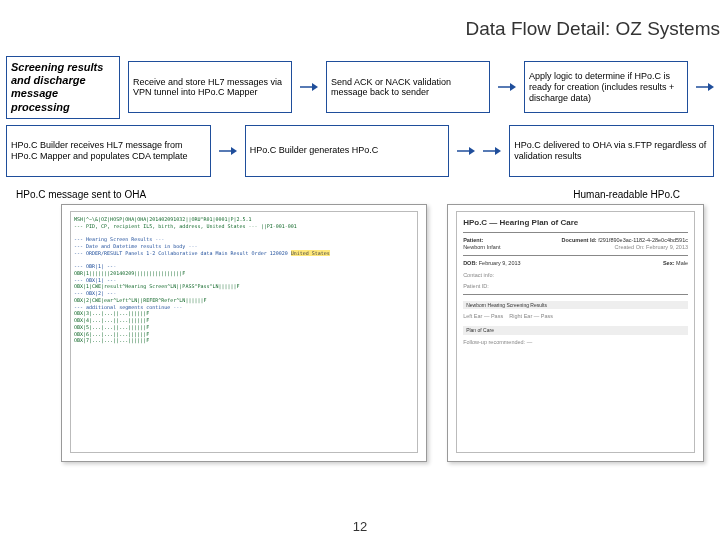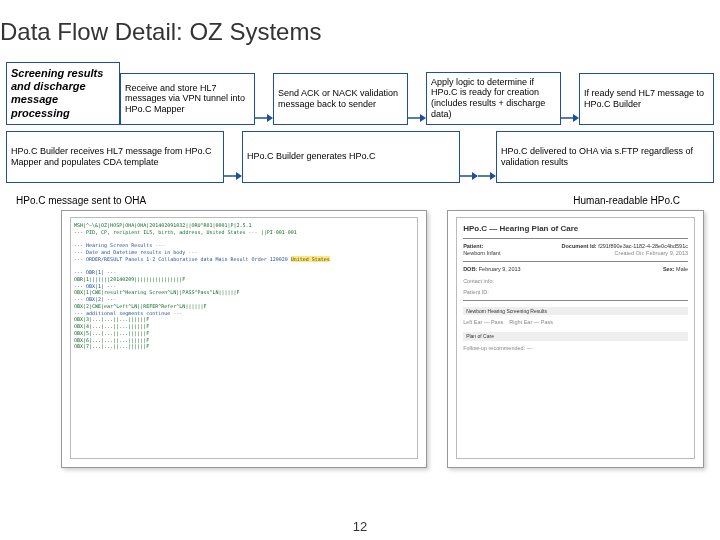--- a/index.html
+++ b/index.html
@@ -6,35 +6,35 @@
   body {
     width: 720px;
     height: 540px;
     background: #fff;
     font-family: Arial, sans-serif;
     color: #000;
     position: relative;
     overflow: hidden;
   }
   .title {
-    text-align: left;
-    font-size: 24px;
+    text-align: right;
+    font-size: 19px;
     font-weight: 400;
     padding-top: 18px;
     padding-bottom: 16px;
     color: #333;
   }
   .flow-rows {
     padding: 0 6px;
   }
   .flow-row {
     display: flex;
-    align-items: flex-end;
+    align-items: center;
     margin-bottom: 6px;
-    gap: 0;
+    gap: 8px;
   }
   .flow-box {
     border: 1px solid #1f4e9b;
     font-size: 9px;
     line-height: 1.2;
     padding: 4px 4px;
     display: flex;
     align-items: center;
     background: #fff;
     min-height: 52px;
@@ -146,21 +146,20 @@
           <polygon points="12,3 18,7 12,11" fill="#1f4e9b"></polygon>
         </svg>
     </div>
     <div class="flow-box step">Apply logic to determine if HPo.C is ready for creation (includes results + discharge data)</div>
     <div class="arrow">
       <svg width="18" height="14" viewBox="0 0 18 14">
           <line x1="0" y1="7" x2="12" y2="7" stroke="#1f4e9b" stroke-width="1.5"></line>
           <polygon points="12,3 18,7 12,11" fill="#1f4e9b"></polygon>
         </svg>
     </div>
-    <div class="flow-box step">If ready send HL7 message to HPo.C Builder</div>
   </div>
 
   <div class="flow-row">
     <div class="flow-box step">HPo.C Builder receives HL7 message from HPo.C Mapper and populates CDA template</div>
     <div class="arrow">
       <svg width="18" height="14" viewBox="0 0 18 14">
           <line x1="0" y1="7" x2="12" y2="7" stroke="#1f4e9b" stroke-width="1.5"></line>
           <polygon points="12,3 18,7 12,11" fill="#1f4e9b"></polygon>
         </svg>
     </div>

